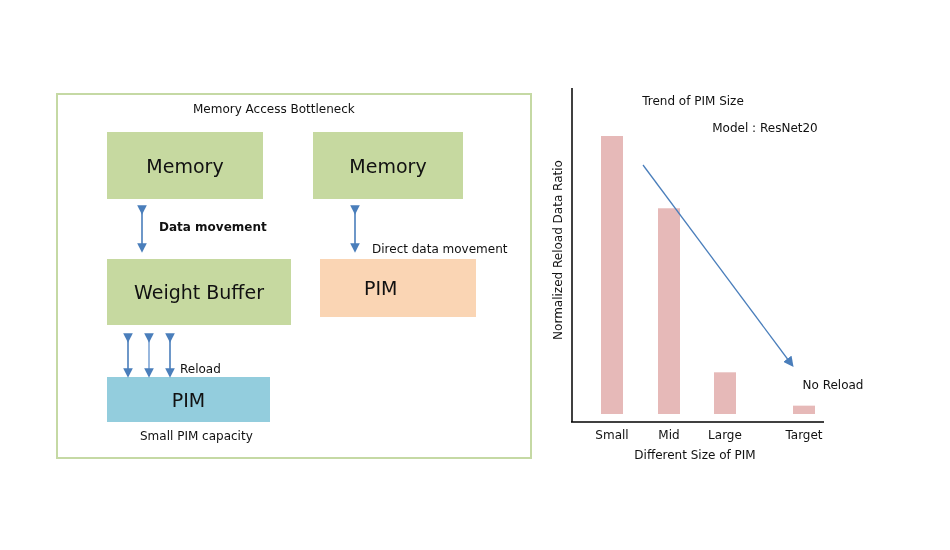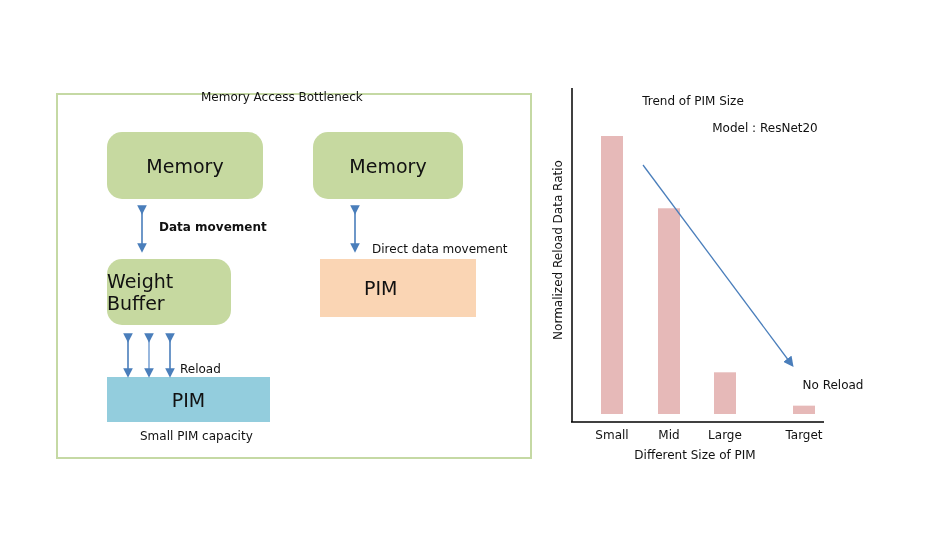--- a/index.html
+++ b/index.html
@@ -1,42 +1,42 @@
 <!DOCTYPE html>
 <html><head>
 <meta charset="utf-8">
 <style>
   html, body { margin: 0; padding: 0; background: #ffffff; }
   body { width: 950px; height: 550px; position: relative; overflow: hidden;
          font-family: "DejaVu Sans", "Liberation Sans", sans-serif; color: #111; }
   .frame { position: absolute; left: 56px; top: 93px; width: 476px; height: 366px;
            border: 2px solid #c5d9a4; box-sizing: border-box; }
   .abs { position: absolute; }
-  .title-top { left: 193px; top: 90px; font-size: 12px; margin-left: 8px; }
+  .title-top { left: 193px; top: 102px; font-size: 12px; }
   .box { position: absolute; display: flex; align-items: center; justify-content: center; }
-  .green { background: #c6d9a0; border-radius: 15px; }
+  .green { background: #c6d9a0; }
   .peach { background: #fad5b4; }
   .blue  { background: #93cddd; }
   .big { font-size: 19px; }
   .lbl { font-size: 12px; position: absolute; white-space: nowrap; }
   svg.arrows { position: absolute; left: 0; top: 0; }
   .chart { position: absolute; left: 0; top: 0; }
   .chart text { font-family: "DejaVu Sans", "Liberation Sans", sans-serif; fill: #111; }
 </style>
 </head>
 <body>
 
 <div class="frame"></div>
 <div class="abs title-top">Memory Access Bottleneck</div>
 
 <div class="box green" style="left:107px;top:132px;width:156px;height:67px;">
   <span class="big">Memory</span>
 </div>
 <div class="lbl" style="left:159px;top:220px;font-weight:bold;">Data movement</div>
-<div class="box green" style="left:107px;top:259px;width:124px;height:66px;">
+<div class="box green" style="left:107px;top:259px;width:184px;height:66px;">
   <span class="big">Weight Buffer</span>
 </div>
 <div class="lbl" style="left:180px;top:362px;">Reload</div>
 <div class="box blue" style="left:107px;top:377px;width:163px;height:45px;">
   <span class="big">PIM</span>
 </div>
 <div class="lbl" style="left:140px;top:429px;">Small PIM capacity</div>
 
 <div class="box green" style="left:313px;top:132px;width:150px;height:67px;">
   <span class="big">Memory</span>

